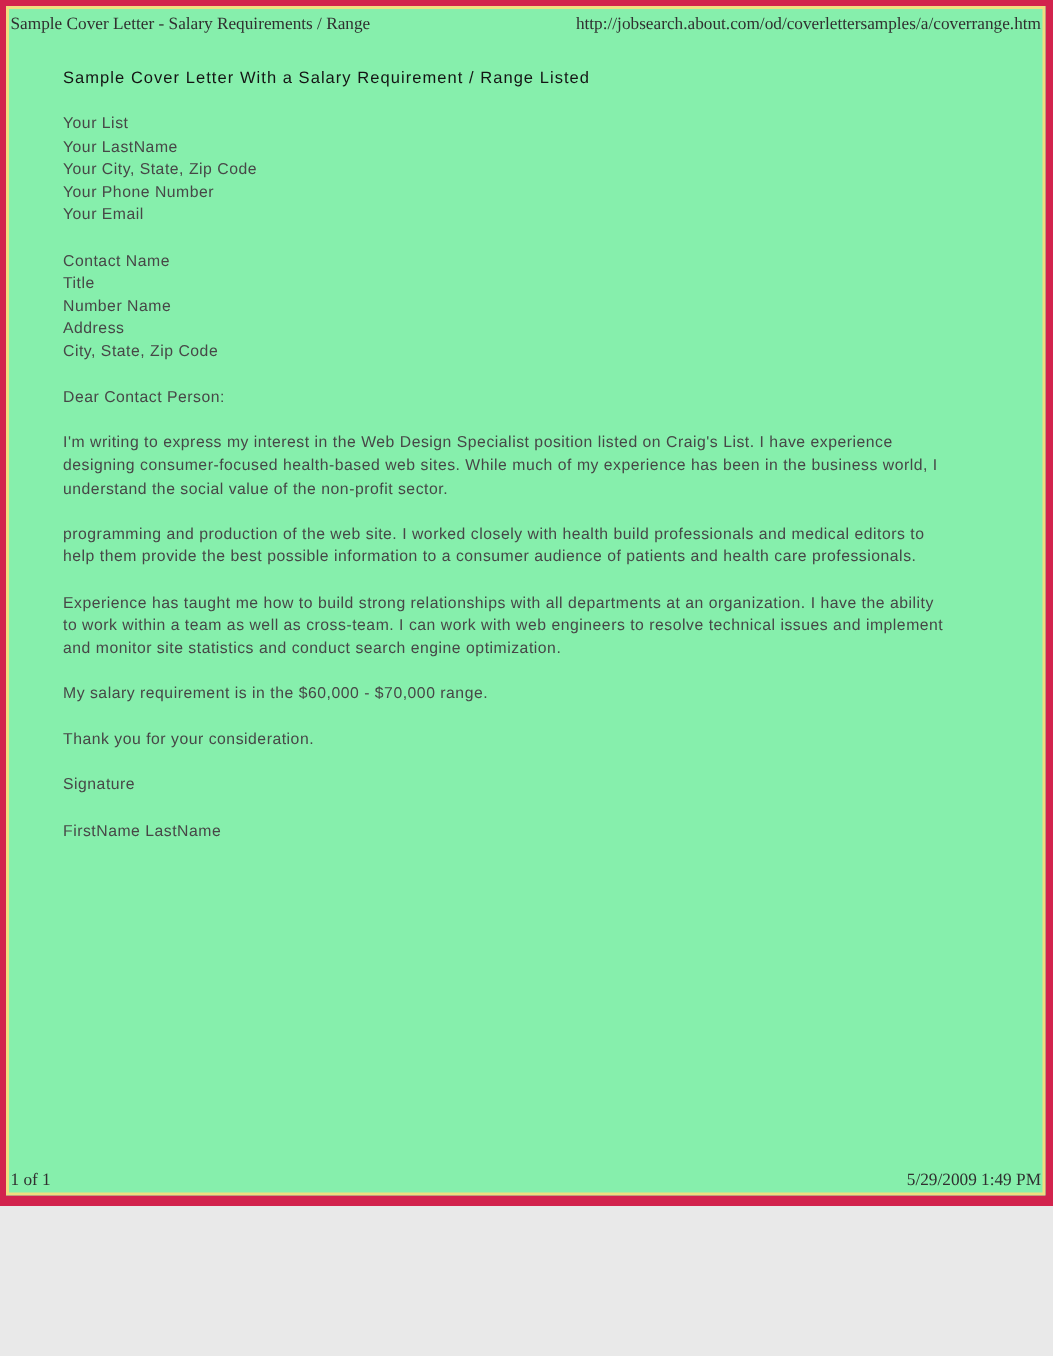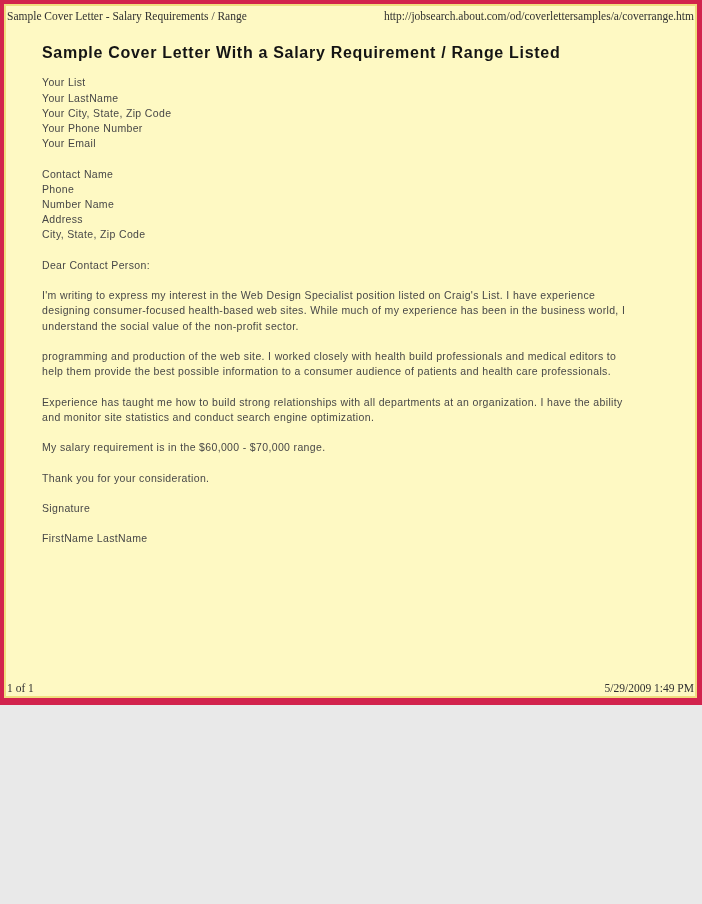--- a/index.html
+++ b/index.html
@@ -3,23 +3,23 @@
 <meta charset="utf-8">
 <style>
   html, body {
     margin: 0;
     padding: 0;
     background: #e9e9e9;
   }
   .page {
     position: relative;
     width: 702px;
-    height: 705px;
+    height: 804px;
     box-sizing: border-box;
-    background: #fef9c3;
+    background: #86efac;
     border-style: solid;
     border-color: #d2234d;
     border-width: 4px 5px 7px 4px;
     font-family: "Liberation Sans", sans-serif;
     overflow: hidden;
   }
   .inner-frame {
     position: absolute;
     inset: 0;
     border: 2px solid #f0dd7f;
@@ -44,22 +44,22 @@
     position: absolute;
     top: 41px;
     left: 38px;
     right: 12px;
     font-size: 10.5px;
     line-height: 15.2px;
     letter-spacing: 0.35px;
     color: #474747;
   }
   .letter-title {
-    font-weight: bold;
-    font-size: 16px;
+    font-weight: normal;
+    font-size: 11px;
     letter-spacing: 0.7px;
     color: #141414;
     margin: 0 0 15.2px 0;
     white-space: nowrap;
   }
   .block {
     margin: 0 0 15.2px 0;
   }
   .line {
     white-space: nowrap;
@@ -82,21 +82,21 @@
     <div class="block">
         <div class="line">Your List</div>
         <div class="line">Your LastName</div>
         <div class="line">Your City, State, Zip Code</div>
         <div class="line">Your Phone Number</div>
         <div class="line">Your Email</div>
       </div>
 
     <div class="block">
         <div class="line">Contact Name</div>
-        <div class="line">Phone</div>
+        <div class="line">Title</div>
         <div class="line">Number Name</div>
         <div class="line">Address</div>
         <div class="line">City, State, Zip Code</div>
       </div>
 
     <div class="block">
       <div class="line">Dear Contact Person:</div>
     </div>
 
     <div class="block">
@@ -105,20 +105,21 @@
         <div class="line">understand the social value of the non-profit sector.</div>
       </div>
 
     <div class="block">
         <div class="line">programming and production of the web site. I worked closely with health build professionals and medical editors to</div>
         <div class="line">help them provide the best possible information to a consumer audience of patients and health care professionals.</div>
       </div>
 
     <div class="block">
         <div class="line">Experience has taught me how to build strong relationships with all departments at an organization. I have the ability</div>
+        <div class="line">to work within a team as well as cross-team. I can work with web engineers to resolve technical issues and implement</div>
         <div class="line">and monitor site statistics and conduct search engine optimization.</div>
       </div>
 
     <div class="block">
       <div class="line">My salary requirement is in the $60,000 - $70,000 range.</div>
     </div>
 
     <div class="block">
       <div class="line">Thank you for your consideration.</div>
     </div>

